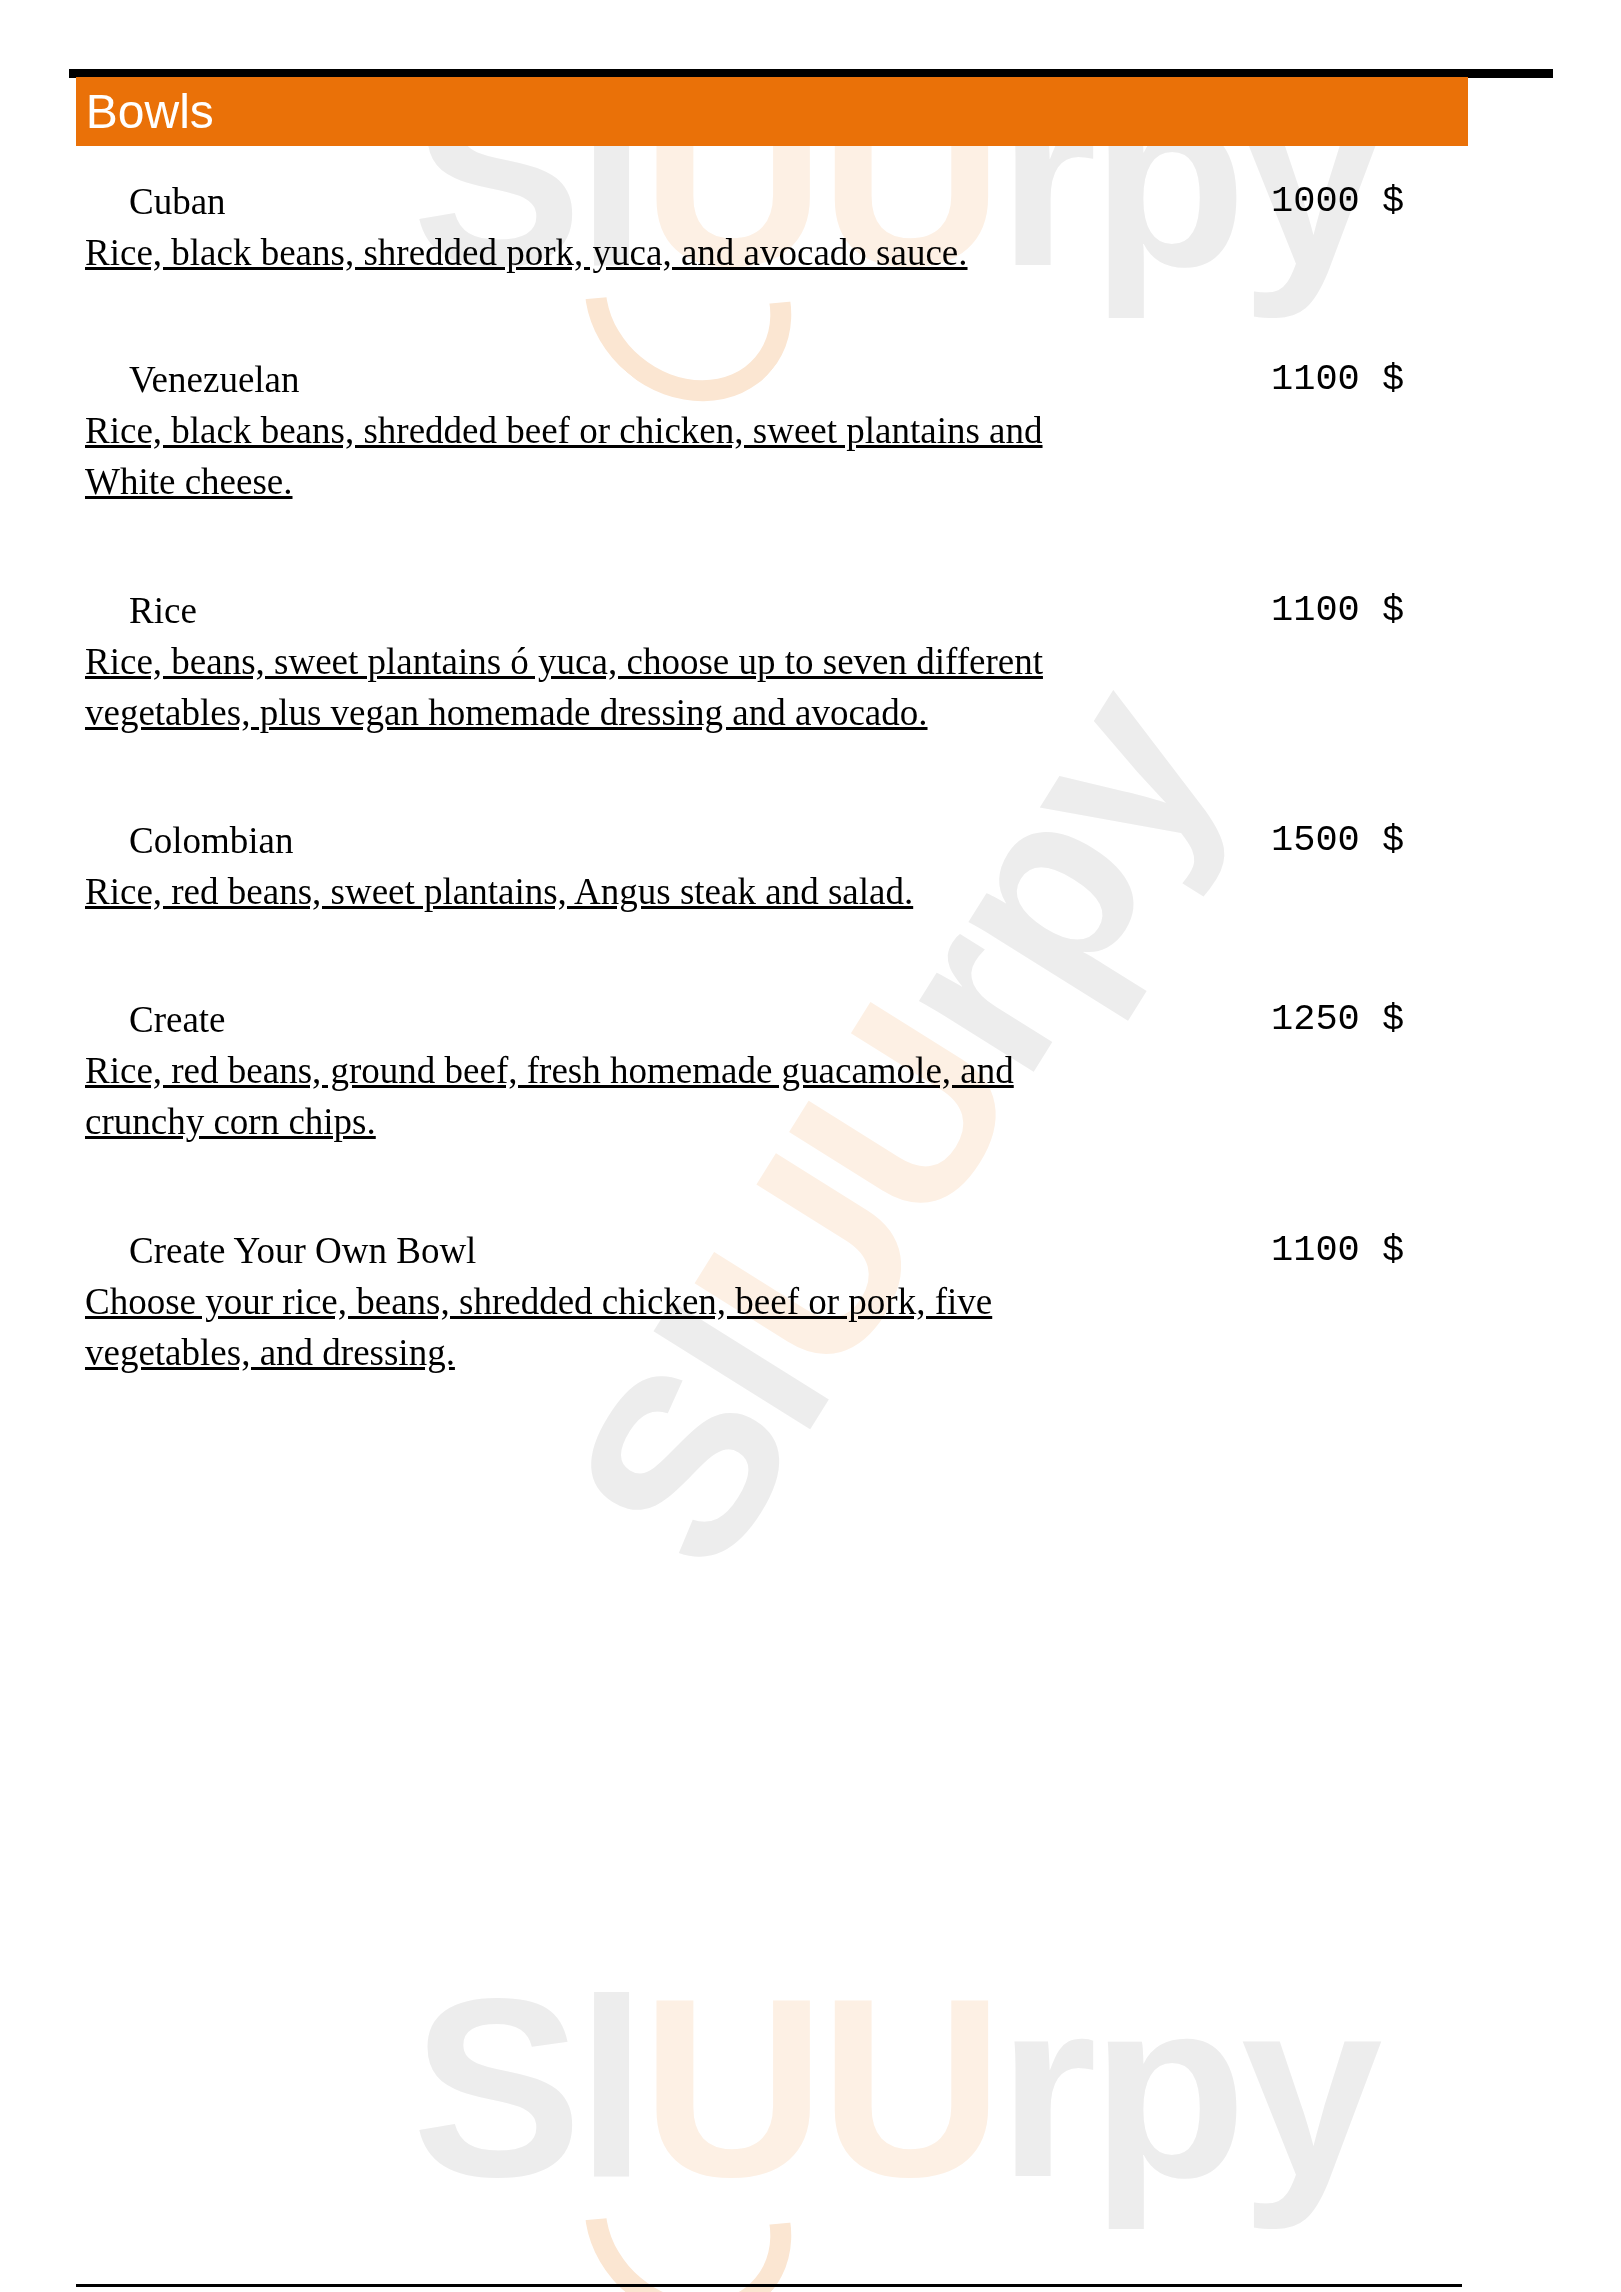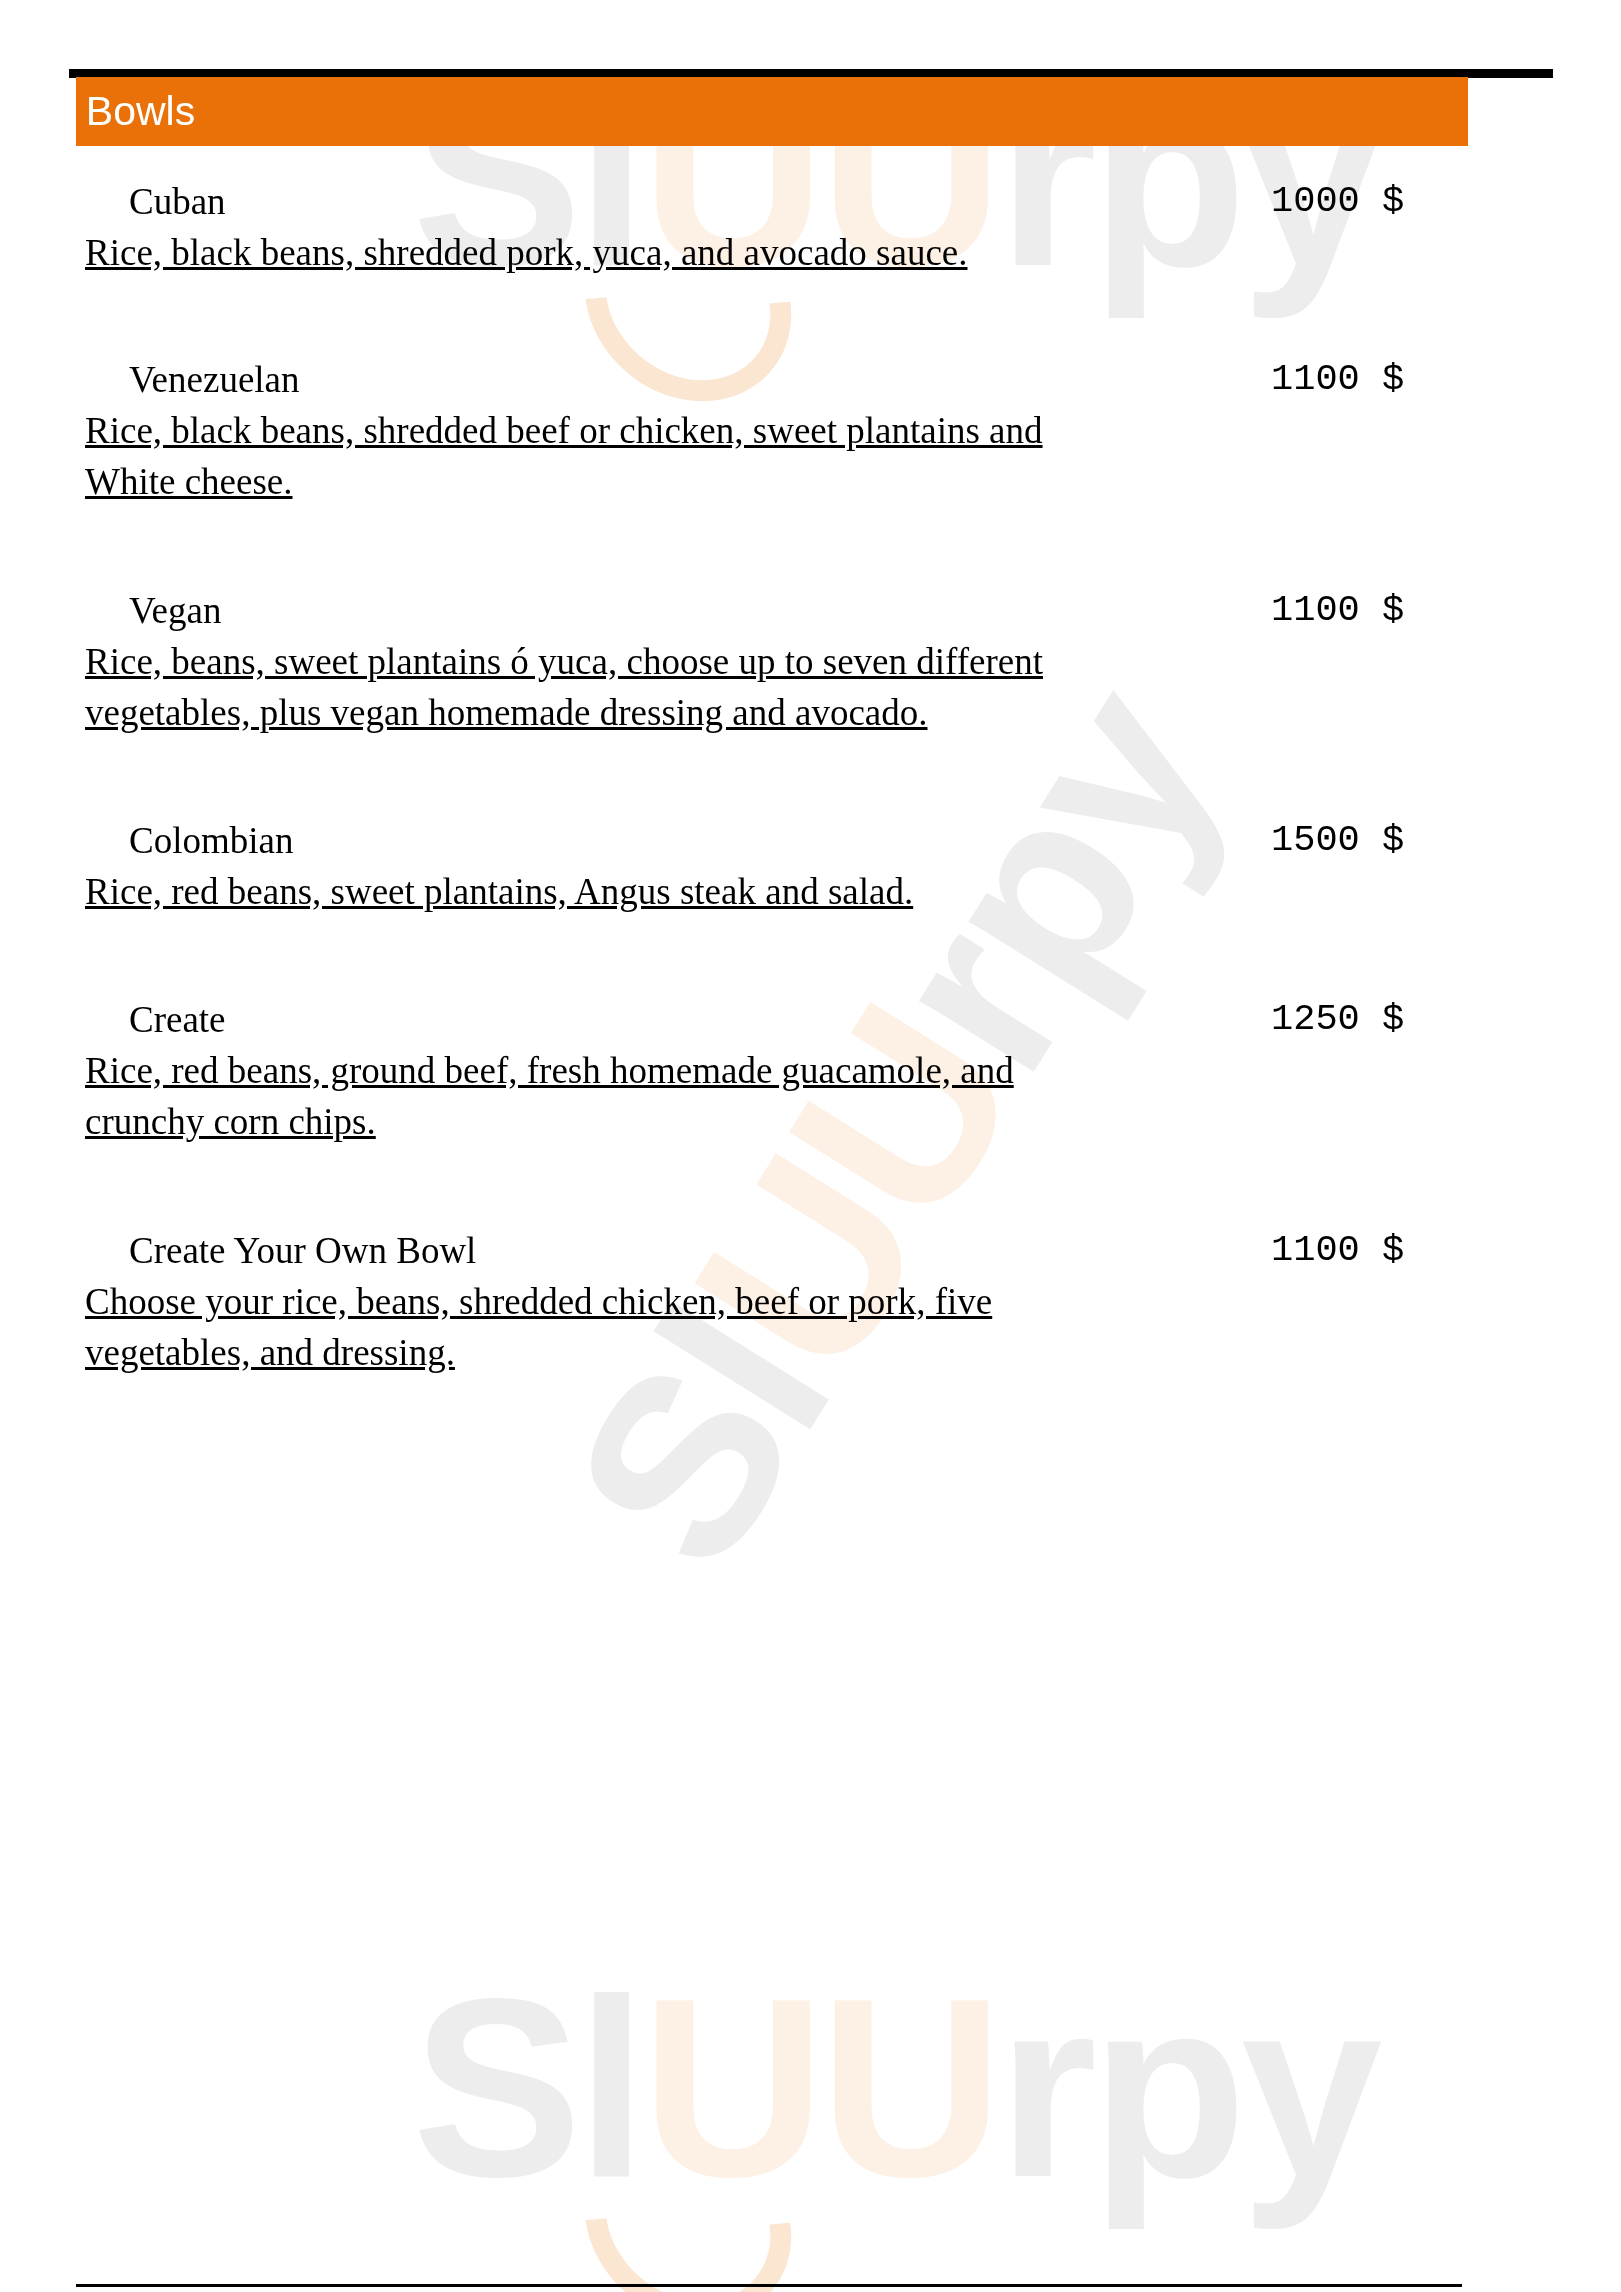--- a/index.html
+++ b/index.html
@@ -1,19 +1,19 @@
 <!DOCTYPE html>
 <html><head>
   <meta charset="utf-8">
   <style>
     html, body { margin: 0; padding: 0; background: #ffffff; }
     body { width: 1621px; height: 2293px; position: relative; overflow: hidden; font-family: "Liberation Serif", serif; color: #000; }
     .top-rule { position: absolute; left: 69px; top: 69px; width: 1484px; height: 8.8px; background: #000; }
     .header-band { position: absolute; left: 76px; top: 77px; width: 1392px; height: 69px; background: #ea7108; }
-    .header-title { position: absolute; left: 9.8px; top: 5.9px; font-family: "Liberation Sans", sans-serif; font-size: 41px; line-height: 57px; color: #ffffff; }
+    .header-title { position: absolute; left: 9.8px; top: 5.9px; font-family: "Liberation Sans", sans-serif; font-size: 48px; line-height: 57px; color: #ffffff; }
     .bottom-rule { position: absolute; left: 76px; top: 2284px; width: 1386px; height: 2.9px; background: #000; }
 
     .wm { position: absolute; pointer-events: none; z-index: 0; }
     .wm-text { font-family: "Liberation Sans", sans-serif; font-weight: bold; font-size: 255px; letter-spacing: -5.9px; line-height: 1; white-space: nowrap; }
     .wm-gray { color: #ededed; }
     .wm-orange { color: #fdf0e4; }
     .wm-smile { position: absolute; border: 21.6px solid #fbe6d2; border-top-color: transparent; border-left-color: transparent; border-radius: 50%; }
 
     .items { position: absolute; left: 85px; top: 176px; width: 1313px; z-index: 1; }
     .item { position: absolute; left: 0; width: 1313px; }
@@ -49,21 +49,21 @@
     <div class="item-price">1000 $</div>
     <div class="item-desc">Rice, black beans, shredded pork, yuca, and avocado sauce.</div>
   </div>
   <div class="item" style="top:178px;">
     <div class="item-name">Venezuelan</div>
     <div class="item-price">1100 $</div>
     <div class="item-desc">Rice, black beans, shredded beef or chicken, sweet plantains and
 White cheese.</div>
   </div>
   <div class="item" style="top:409px;">
-    <div class="item-name">Vegan</div>
+    <div class="item-name">Rice</div>
     <div class="item-price">1100 $</div>
     <div class="item-desc">Rice, beans, sweet plantains ó yuca, choose up to seven different
 vegetables, plus vegan homemade  dressing and avocado.</div>
   </div>
   <div class="item" style="top:639px;">
     <div class="item-name">Colombian</div>
     <div class="item-price">1500 $</div>
     <div class="item-desc">Rice, red beans, sweet plantains, Angus steak and salad.</div>
   </div>
   <div class="item" style="top:818px;">

